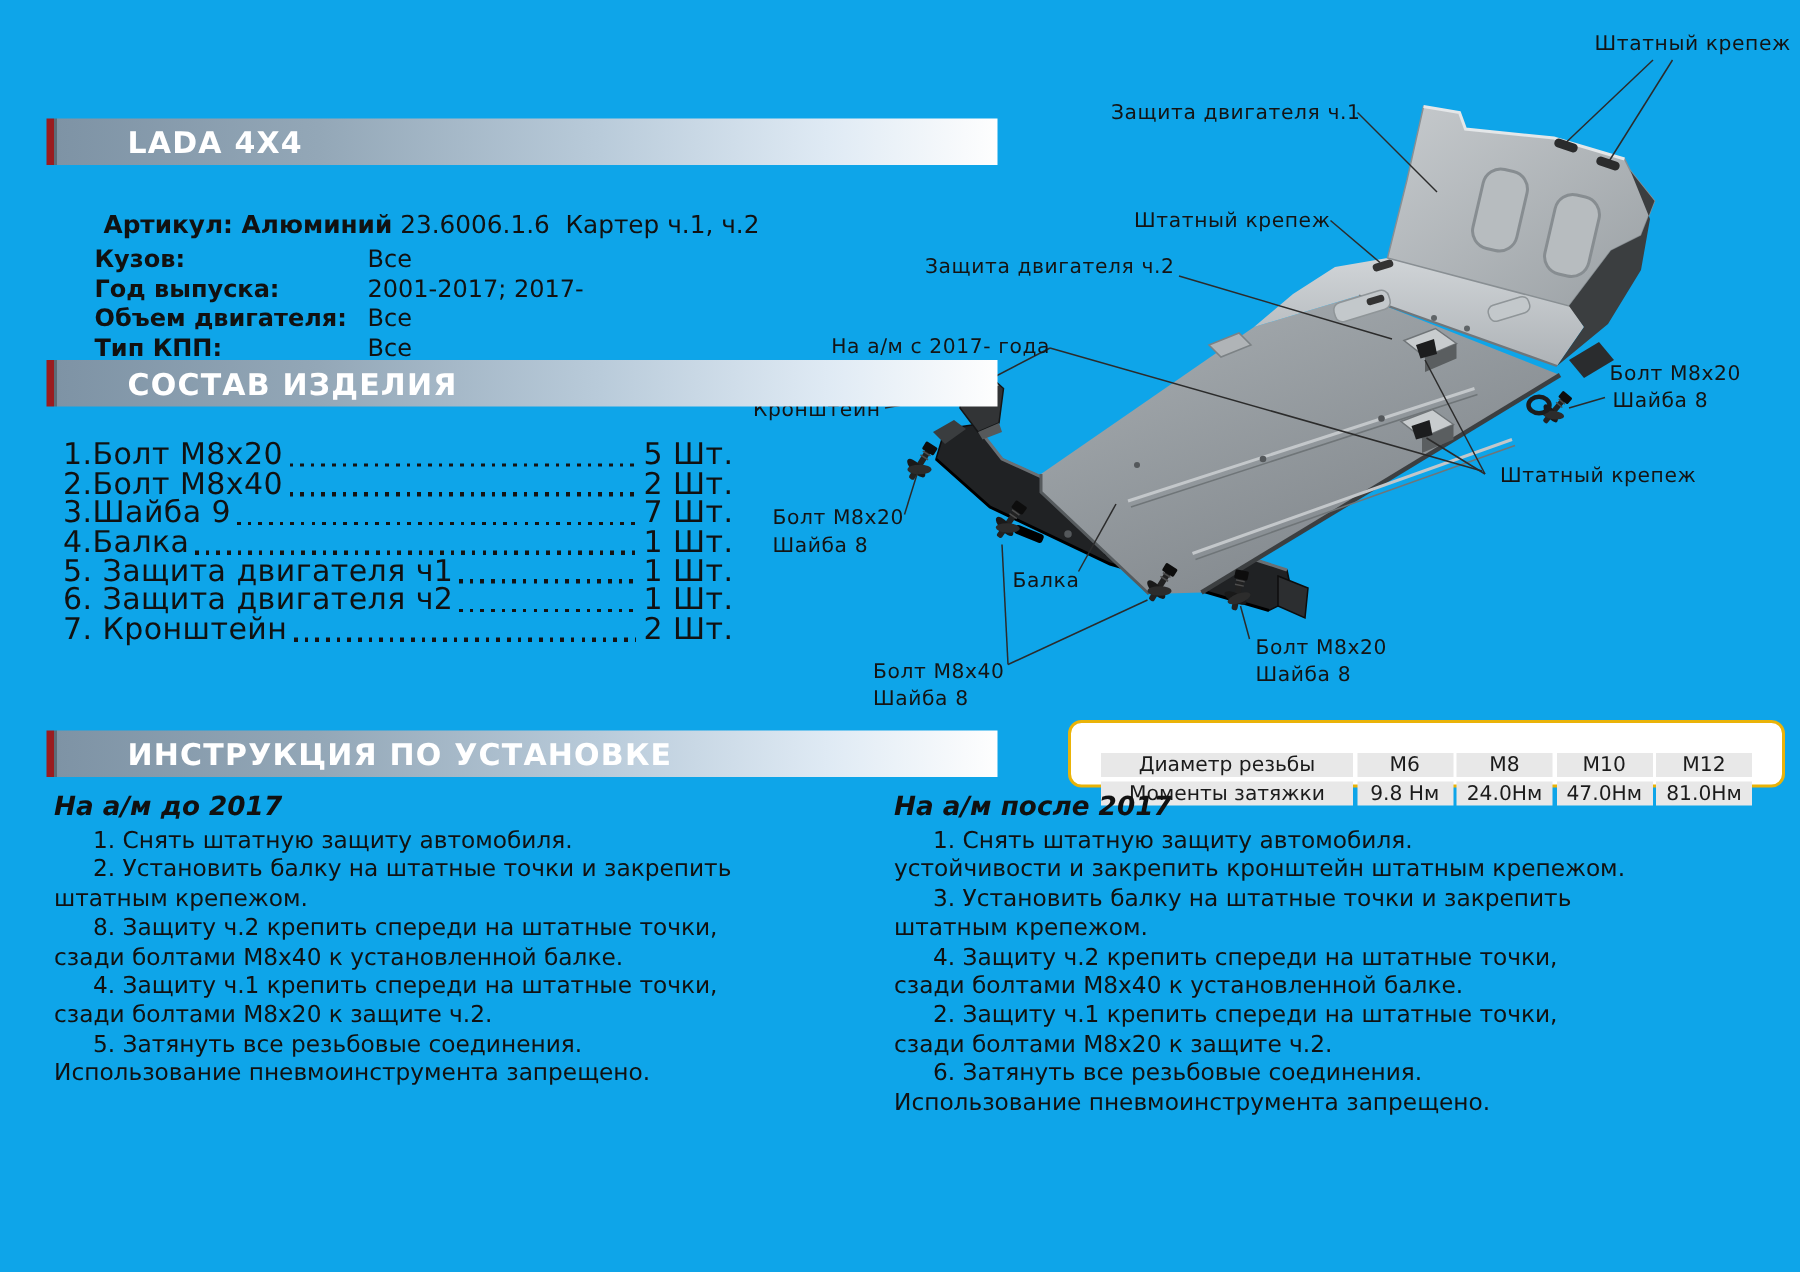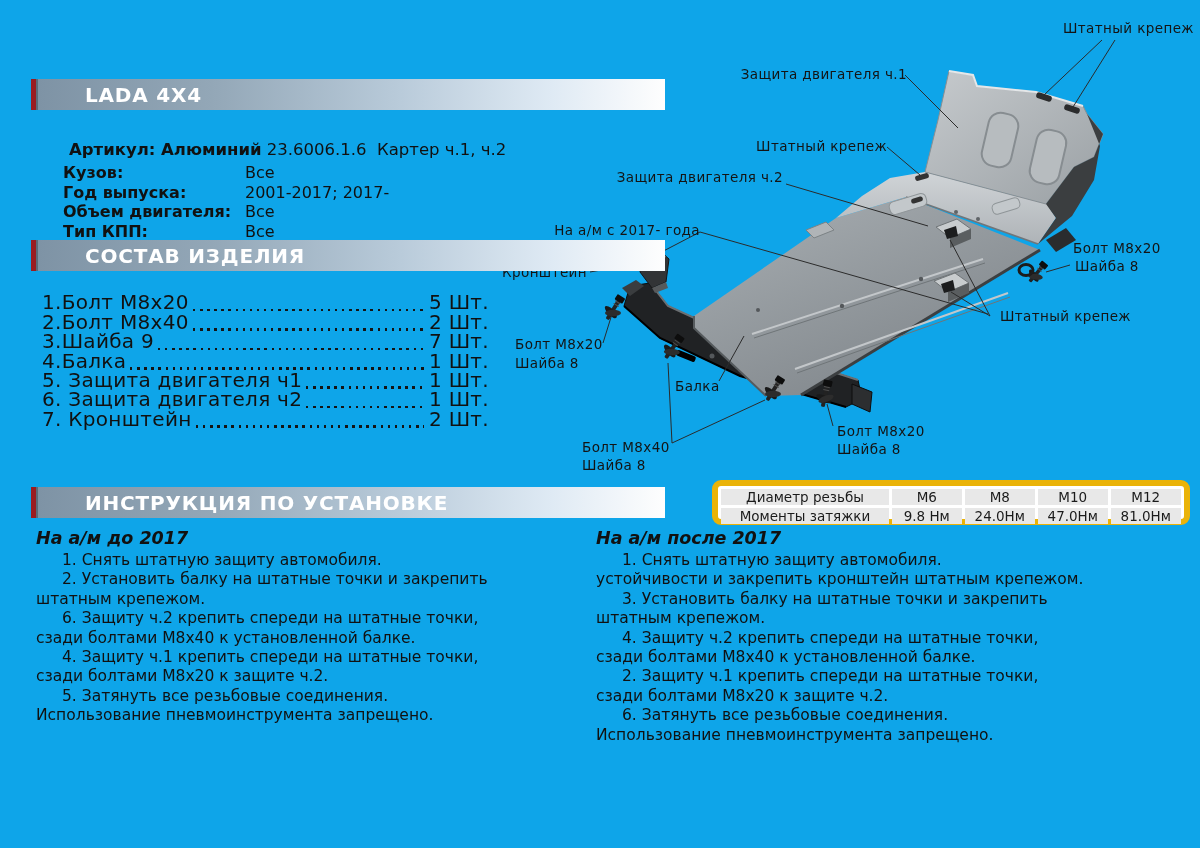--- a/index.html
+++ b/index.html
@@ -36,21 +36,21 @@
     background:repeating-linear-gradient(to right,#141414 0,#141414 2.4px,transparent 2.4px,transparent 7.1px); }
   .p-qty { flex:none; width:56px; white-space:nowrap; }
   
   .icol h3 { margin:0 0 3px 0; font-size:17.5px; font-weight:bold; font-style:italic; line-height:20px; }
   .iline { font-size:15.5px; line-height:19.4px; white-space:nowrap; }
   .ind { padding-left:26px; }
   #col-left  { left:36px;  top:528px; width:555px; }
   #col-right { left:596px; top:528px; width:590px; }
   
   #ttable { left:712px; top:480px; width:478px; height:45px; box-sizing:border-box;
-    border:6px solid #eab308; border-radius:9px; background:#fff; padding:3px; }
+    border:2px solid #eab308; border-radius:9px; background:#fff; padding:20px; }
   #ttable .tt-grid { display:grid; grid-template-columns:168px 1fr 1fr 1fr 1fr; grid-template-rows:1fr 1fr; gap:2.5px; height:100%; }
   .tt-cell { background:#e8e8e8; display:flex; align-items:center; justify-content:center;
     font-size:13.5px; color:#1b1b1b; white-space:nowrap; }
   
   #diagram { left:0; top:0; width:1200px; height:520px; }
   .dlabel { font-family:"DejaVu Sans","Liberation Sans",sans-serif; font-size:13.5px; fill:#141414; letter-spacing:0.4px; }
   .lead { stroke:#2b2b2b; stroke-width:1; fill:none; }
 </style>
 </head>
 <body>
@@ -280,21 +280,21 @@
 
   <div class="gbar" style="top:487px;">
     <span>ИНСТРУКЦИЯ ПО УСТАНОВКЕ</span>
   </div>
 
   <div id="col-left" class="abs icol">
     <h3>На а/м до 2017</h3>
     <div class="iline ind">1. Снять штатную защиту автомобиля.</div>
     <div class="iline ind">2. Установить балку на штатные точки и закрепить</div>
     <div class="iline">штатным крепежом.</div>
-    <div class="iline ind">6. Защиту ч.2 крепить спереди на штатные точки,</div>
+    <div class="iline ind">8. Защиту ч.2 крепить спереди на штатные точки,</div>
     <div class="iline">сзади болтами М8х40 к установленной балке.</div>
     <div class="iline ind">4. Защиту ч.1 крепить спереди на штатные точки,</div>
     <div class="iline">сзади болтами М8х20 к защите ч.2.</div>
     <div class="iline ind">5. Затянуть все резьбовые соединения.</div>
     <div class="iline">Использование пневмоинструмента запрещено.</div>
   </div>
 
   <div id="col-right" class="abs icol">
     <h3>На а/м после 2017</h3>
     <div class="iline ind">1. Снять штатную защиту автомобиля.</div>

